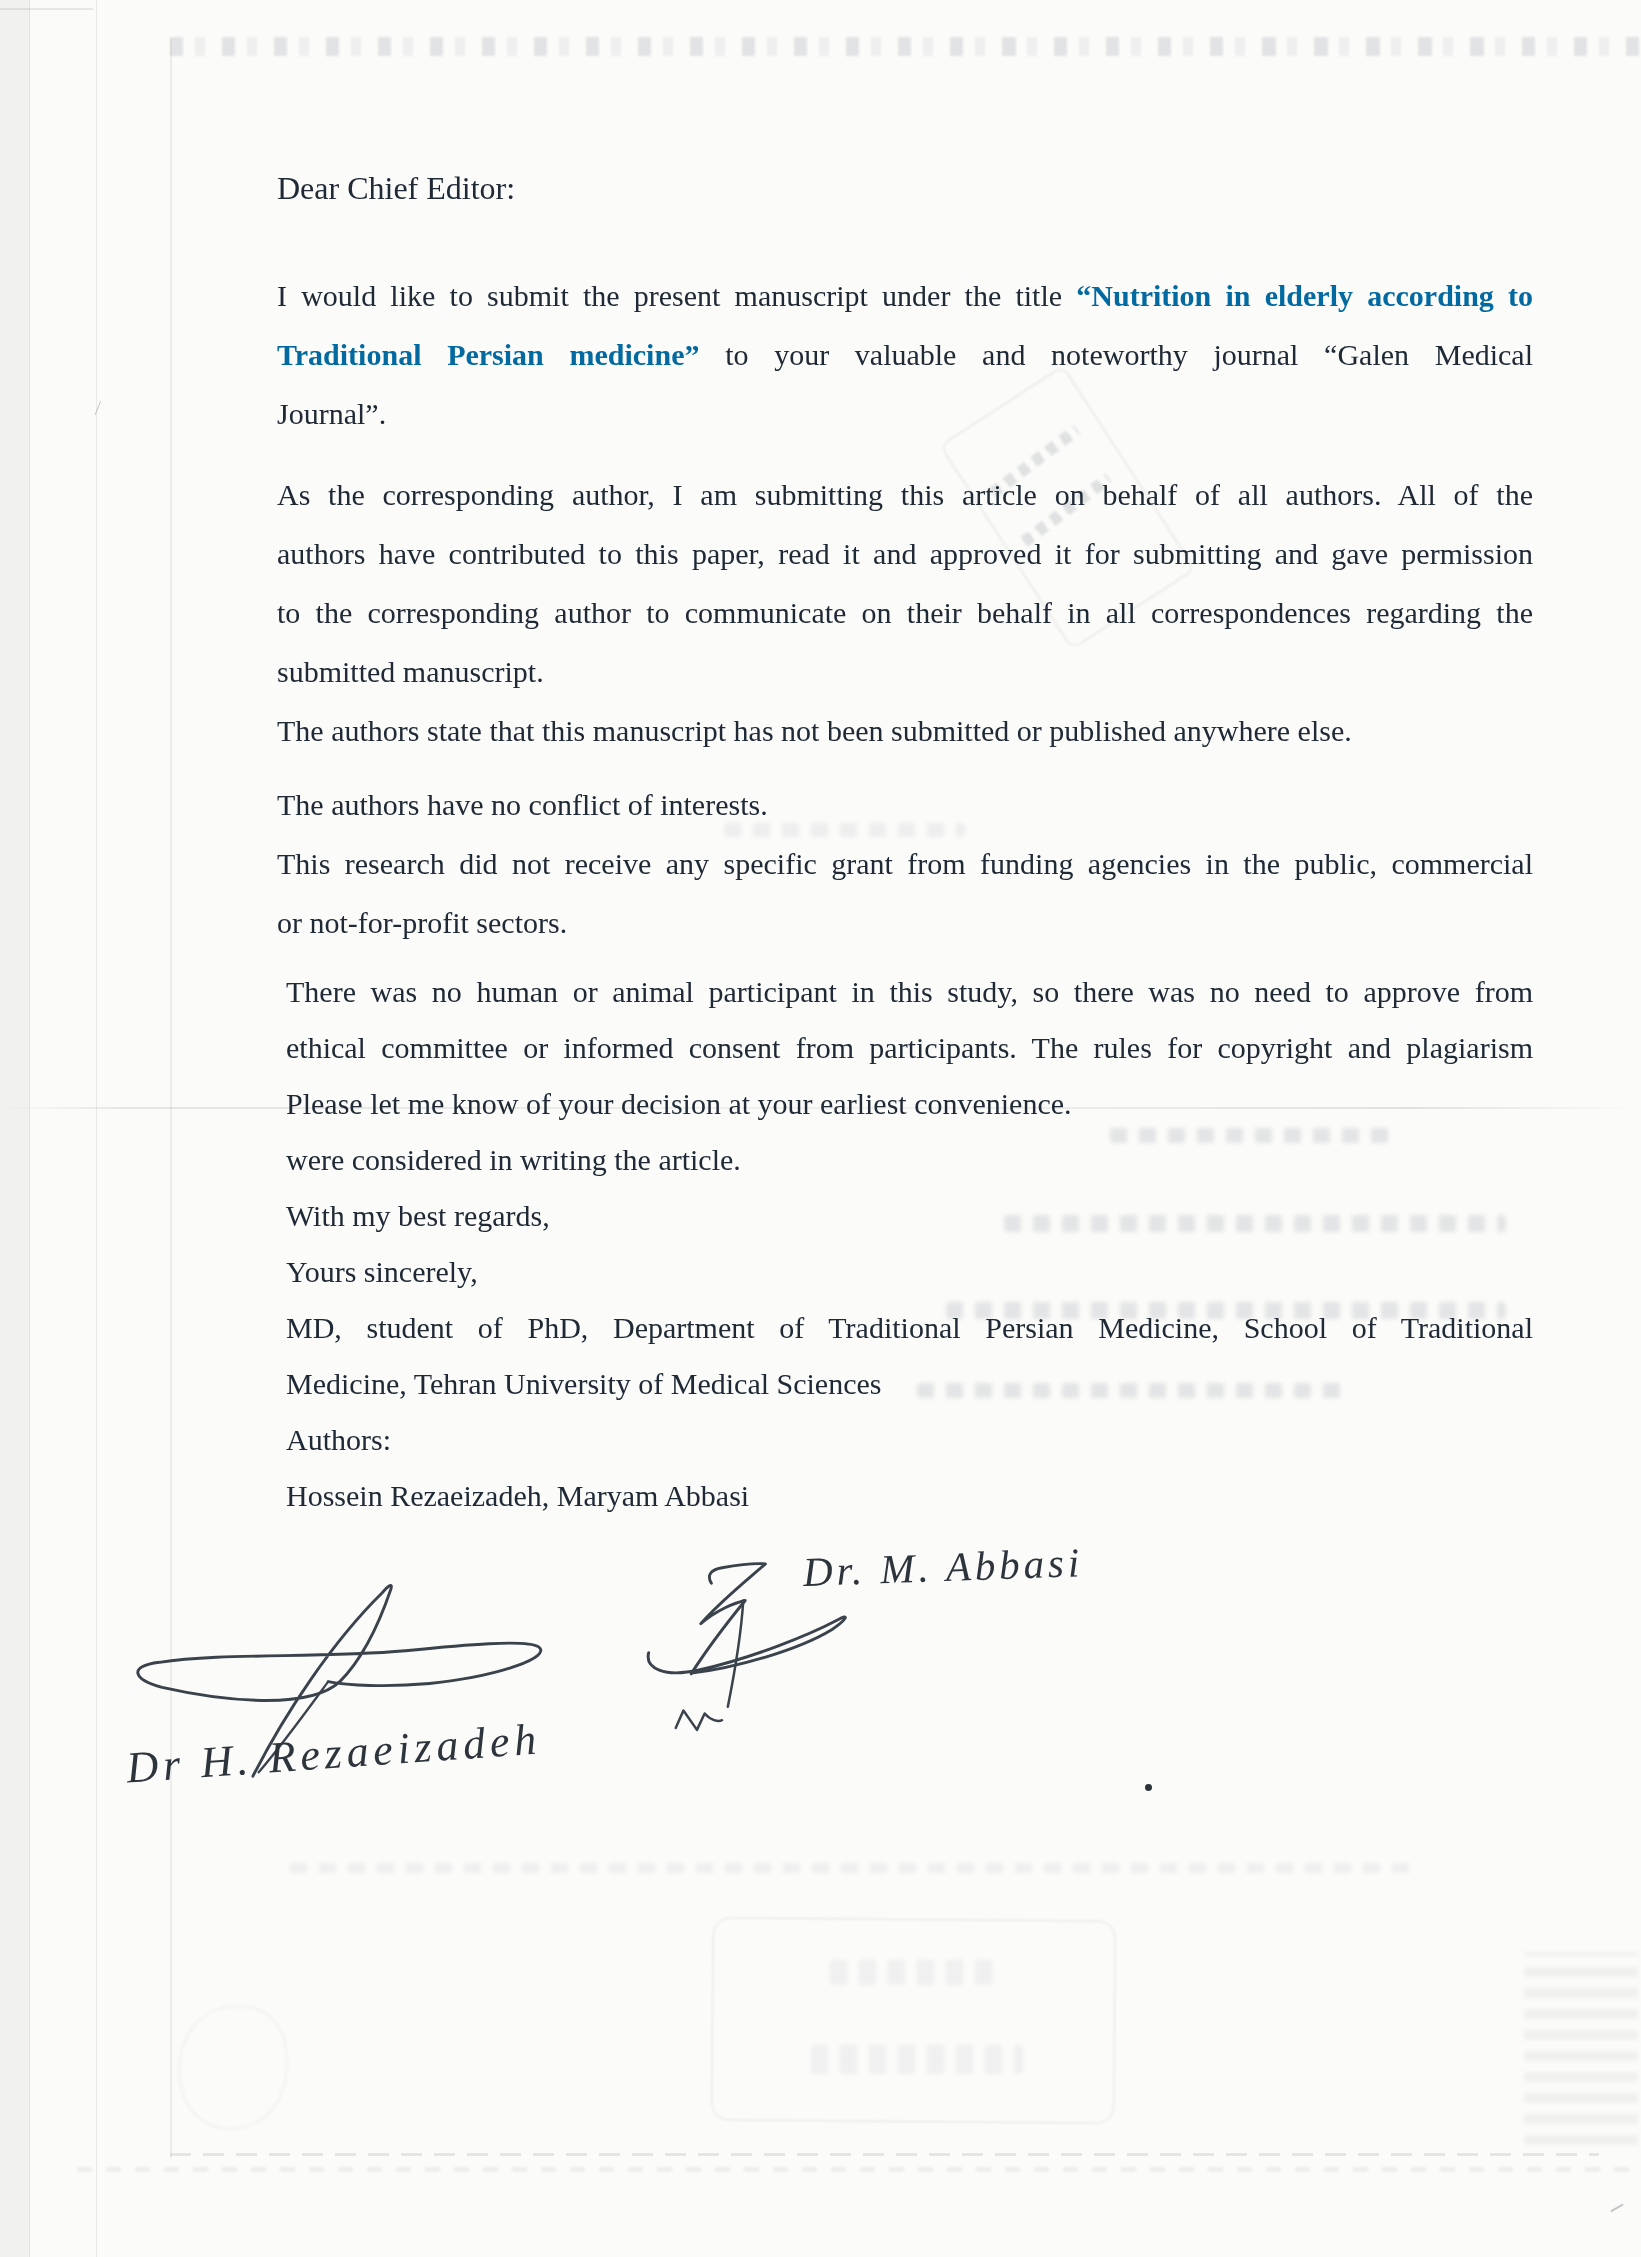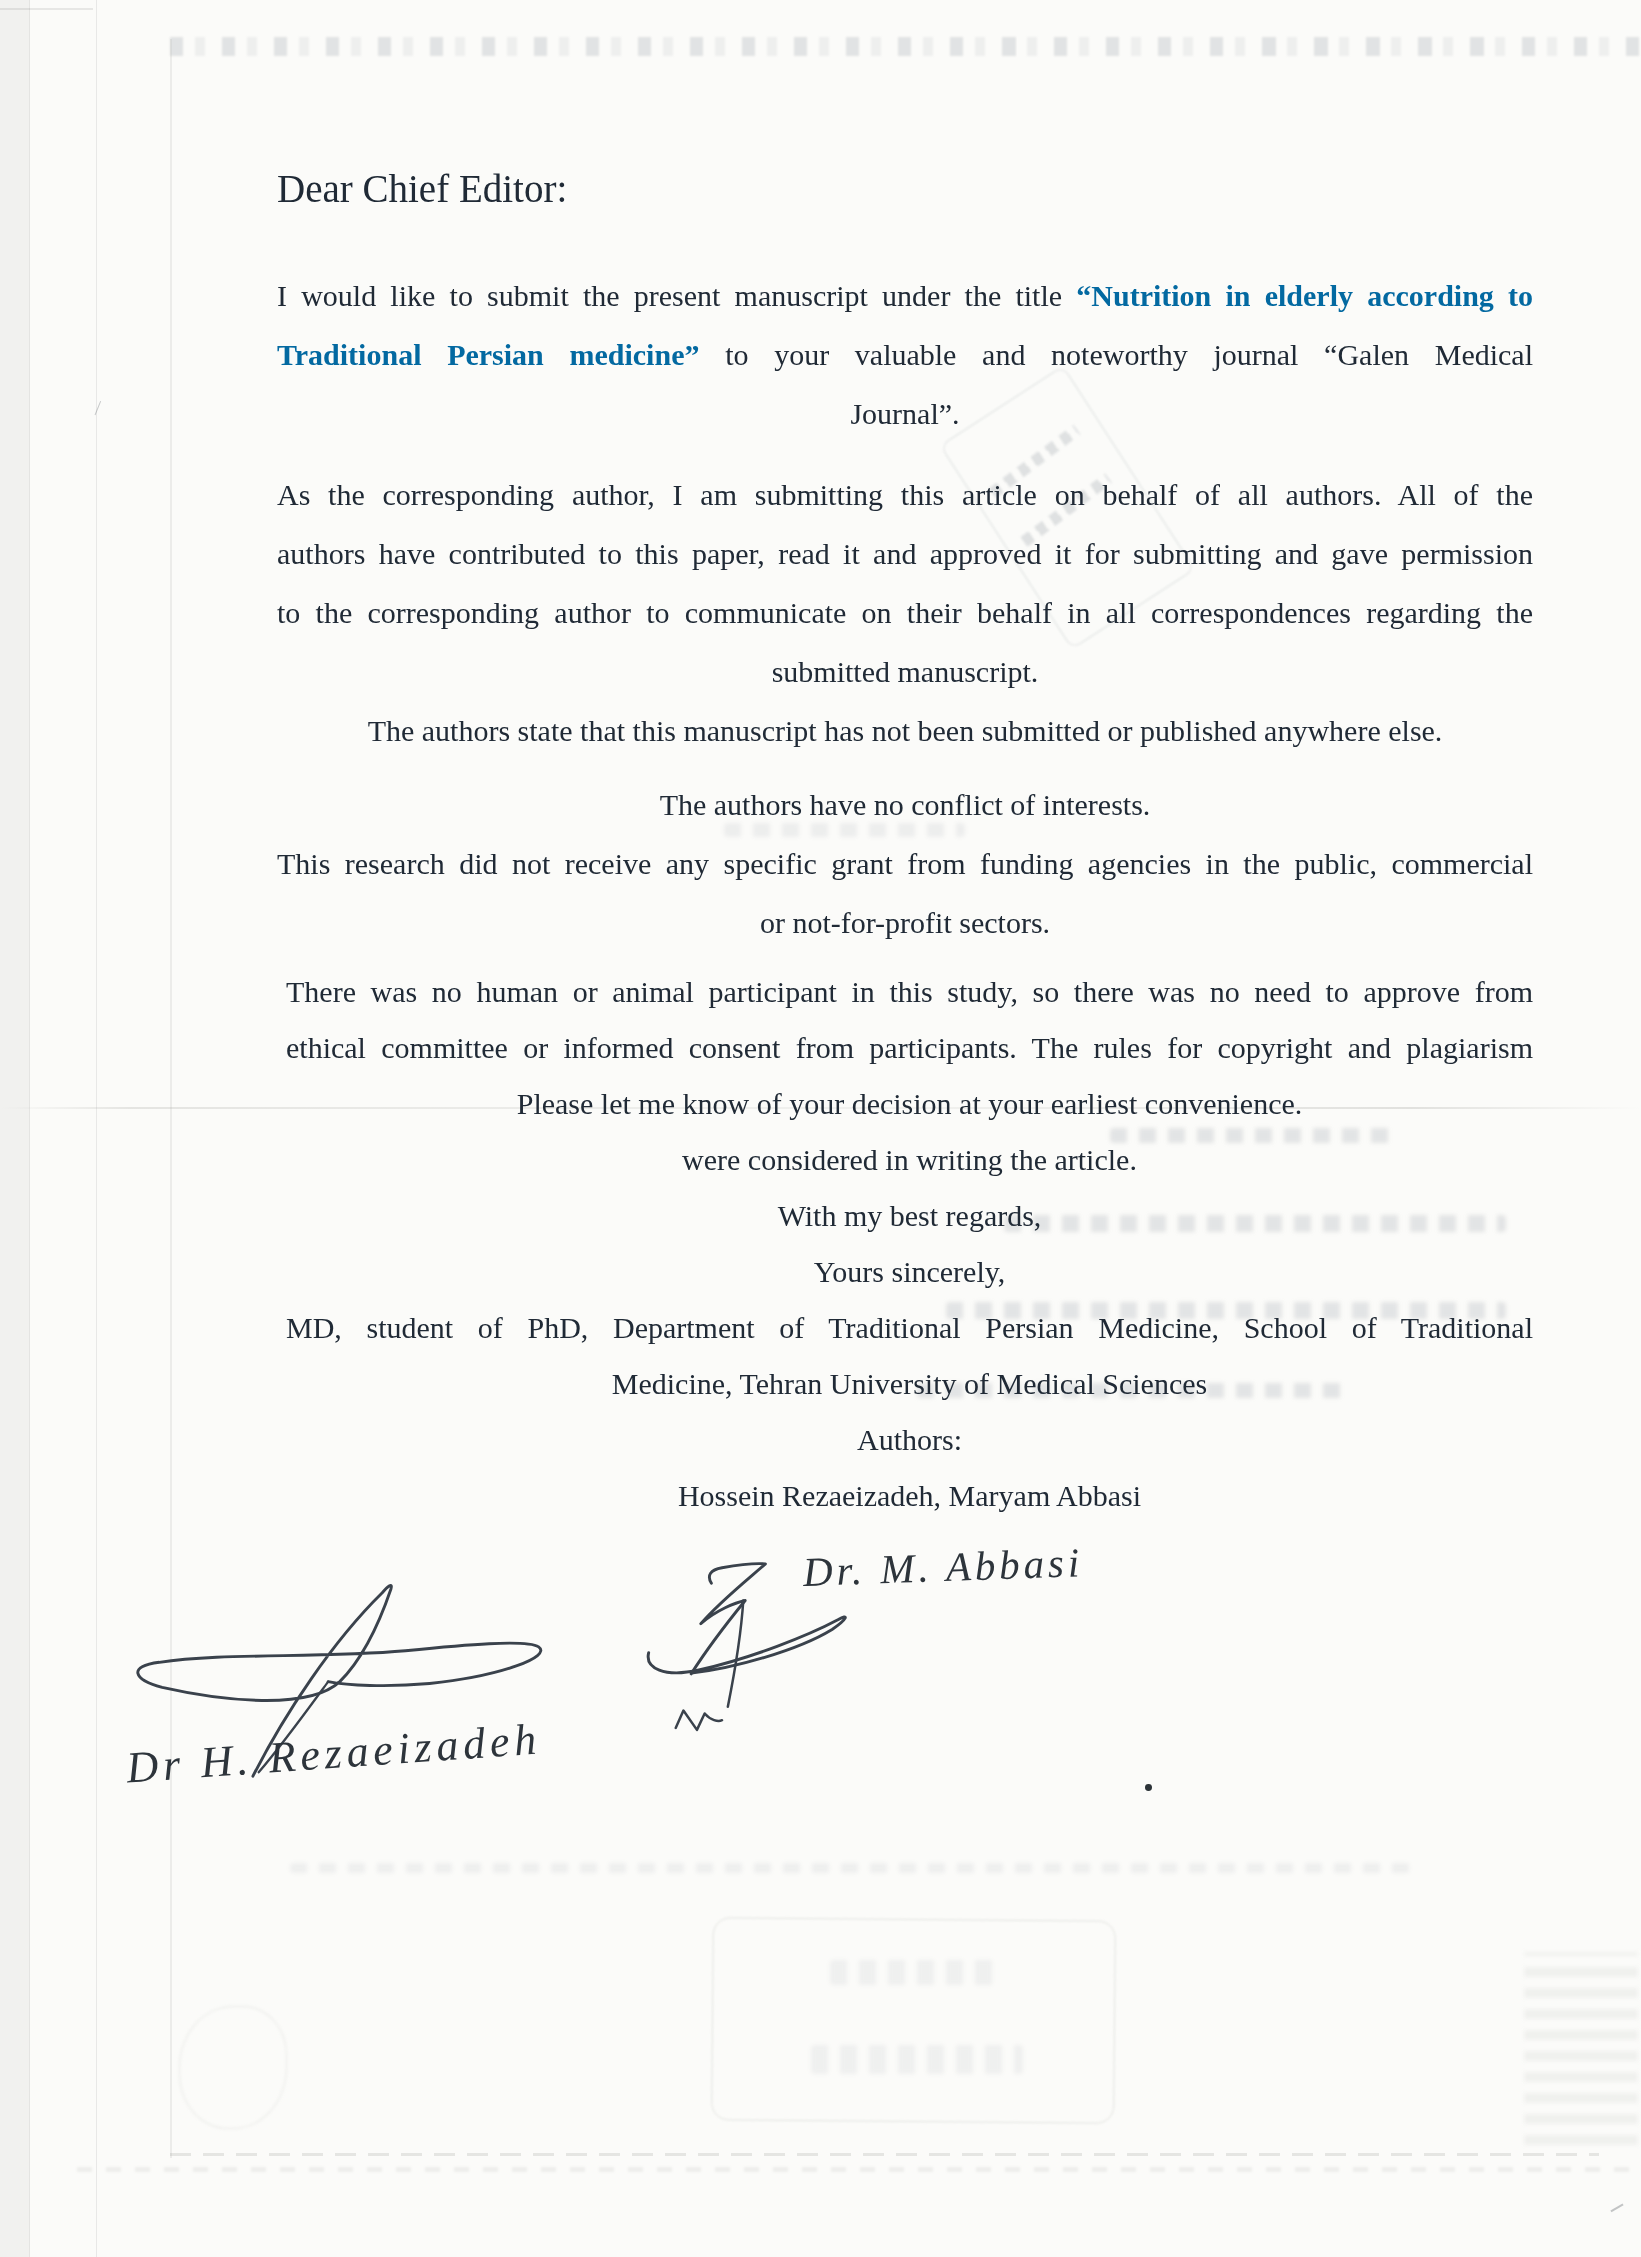--- a/index.html
+++ b/index.html
@@ -37,25 +37,25 @@
   .bl-blob{position:absolute;left:179px;top:2006px;width:106px;height:121px;
     border:1.9px solid rgba(160,163,158,0.22);border-radius:50% 40% 50% 45%;filter:blur(1.4px);}
   .br-blob{position:absolute;left:1524px;top:1952px;width:114px;height:193px;
     background:repeating-linear-gradient(0deg, rgba(150,155,150,0.10) 0 9.7px, transparent 9.7px 21px);filter:blur(1.9px);}
   .ink-dot{position:absolute;left:1145px;top:1784px;width:6.8px;height:6.8px;background:#2c3338;border-radius:50%;}
   .margin-mark{position:absolute;left:97px;top:402px;width:7.7px;height:15.4px;border-left:1.9px solid rgba(120,125,130,0.4);transform:rotate(22deg);}
   .br-mark{position:absolute;left:1610px;top:2207px;width:13.5px;height:1.9px;background:rgba(90,95,100,0.35);transform:rotate(-30deg);}
 
   
   .para{position:absolute;left:277px;width:1256px;font-size:30px;}
-  .ln{line-height:59px;height:59px;overflow:hidden;text-align:center;}
+  .ln{line-height:59px;height:59px;overflow:hidden;}
   .p4 .ln{line-height:56px;height:56px;margin-left:9px;}
   .jl{text-align:justify;text-align-last:justify;}
   .bold{font-weight:bold;color:#0369a1;}
-  .salutation{position:absolute;left:277px;top:159px;font-size:39px;line-height:59px;}
+  .salutation{position:absolute;left:277px;top:159px;font-size:32px;line-height:59px;}
 
   
   .sig-svg{position:absolute;left:0;top:0;width:1641px;height:2257px;}
   .sig-svg path{fill:none;stroke:#3a424c;stroke-width:3;stroke-linecap:round;stroke-linejoin:round;}
   .hand{position:absolute;font-family:"Liberation Serif", serif;font-style:italic;color:#2d343b;white-space:nowrap;}
   .hand-abbasi{left:803px;top:1543px;font-size:41px;letter-spacing:3.9px;transform:rotate(-2deg);}
   .hand-rezaei{left:126px;top:1728px;font-size:44px;letter-spacing:4.8px;transform:rotate(-4deg);}
 </style>
 </head>
 <body>

